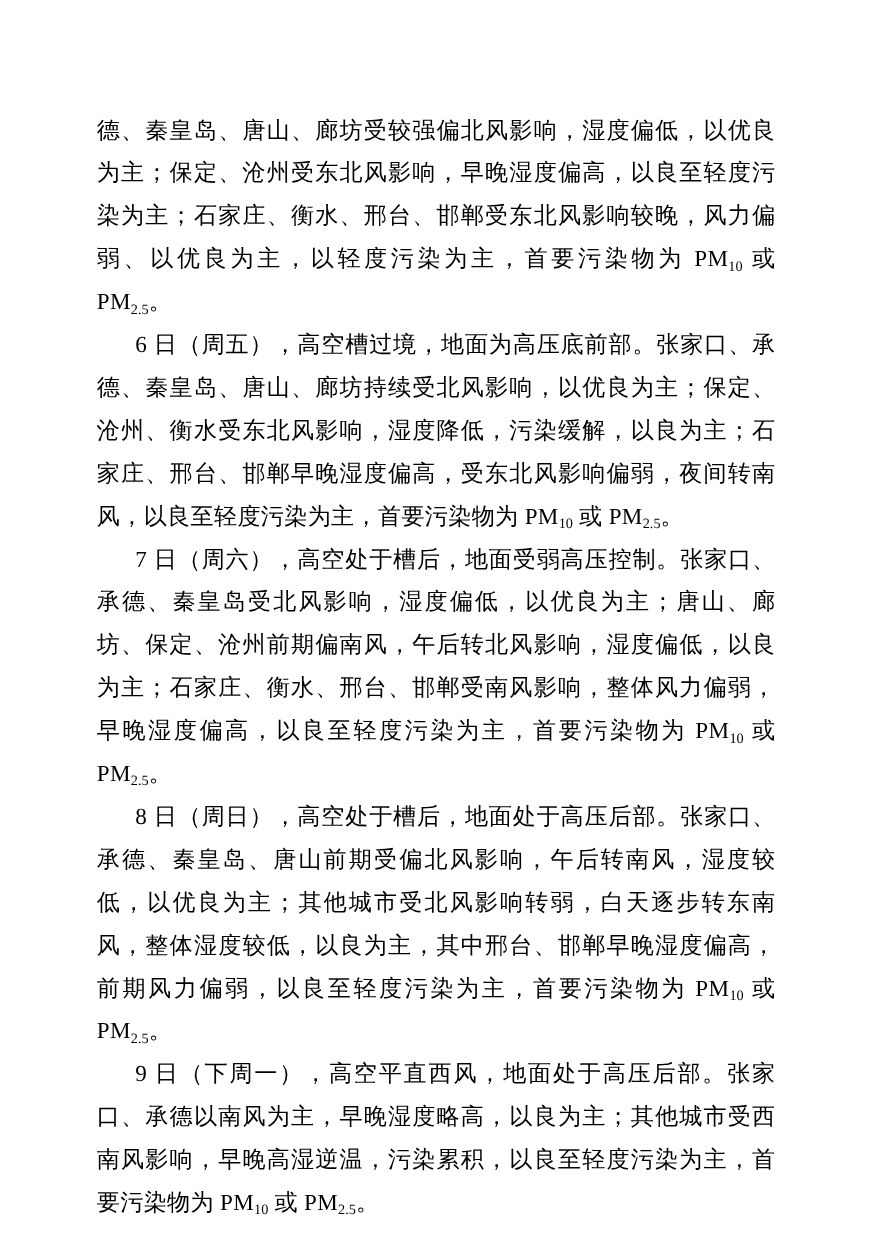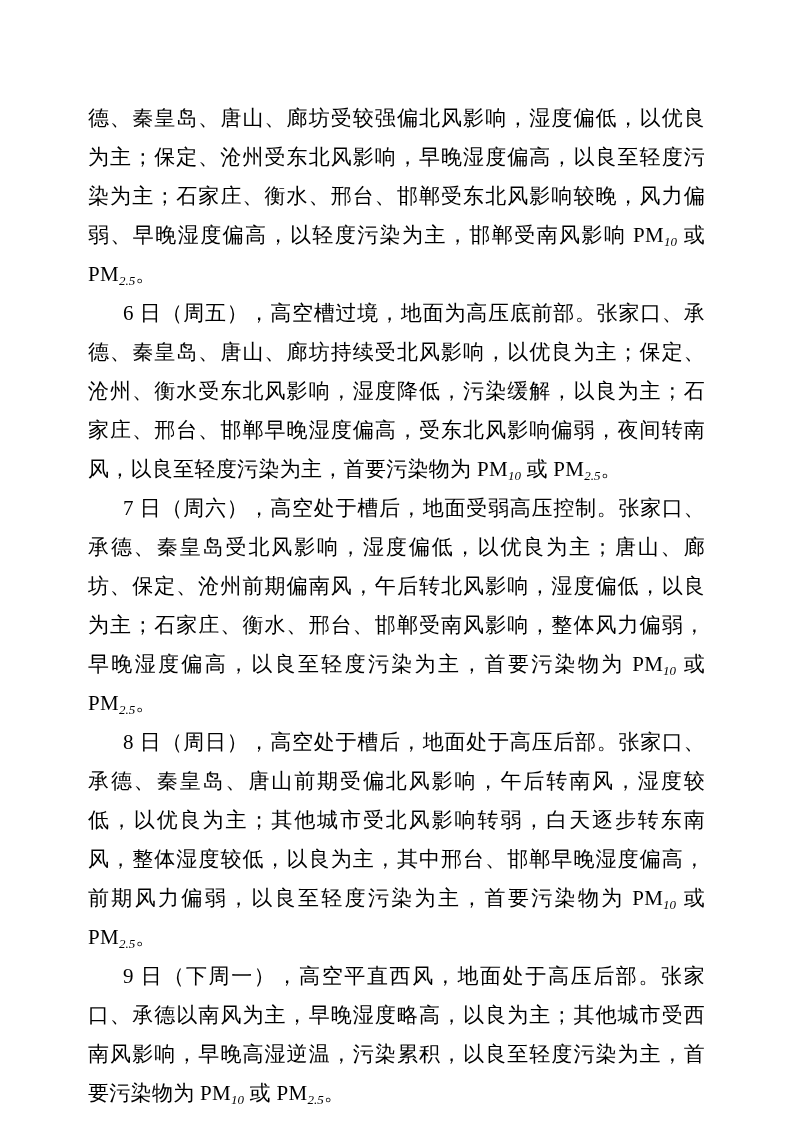--- a/index.html
+++ b/index.html
@@ -34,27 +34,26 @@
     text-indent: 35px;
   }
   .para.no-indent {
     text-indent: 0;
   }
   .content sub {
     font-size: 13px;
     line-height: 0;
     letter-spacing: 0;
     vertical-align: -4px;
-    font-style: italic;
   }
 </style>
 </head>
 <body>
 
 <div class="page">
   <div class="content">
-    <p class="para no-indent"><span>德、秦皇岛、唐山、廊坊受较强偏北风影响，湿度偏低，以优良为主；保定、沧州受东北风影响，早晚湿度偏高，以良至轻度污染为主；石家庄、衡水、邢台、邯郸受东北风影响较晚，风力偏弱、早晚湿度偏高，以轻度污染为主，邯郸受南风影响 PM</span><sub>10</sub><span> 或 PM</span><sub>2.5</sub><span>。</span></p>
+    <p class="para no-indent"><span>德、秦皇岛、唐山、廊坊受较强偏北风影响，湿度偏低，以优良为主；保定、沧州受东北风影响，早晚湿度偏高，以良至轻度污染为主；石家庄、衡水、邢台、邯郸受东北风影响较晚，风力偏弱、以优良为主，以轻度污染为主，首要污染物为 PM</span><sub>10</sub><span> 或 PM</span><sub>2.5</sub><span>。</span></p>
     <p class="para"><span>6 日（周五），高空槽过境，地面为高压底前部。张家口、承德、秦皇岛、唐山、廊坊持续受北风影响，以优良为主；保定、沧州、衡水受东北风影响，湿度降低，污染缓解，以良为主；石家庄、邢台、邯郸早晚湿度偏高，受东北风影响偏弱，夜间转南风，以良至轻度污染为主，首要污染物为 PM</span><sub>10</sub><span> 或 PM</span><sub>2.5</sub><span>。</span></p>
     <p class="para"><span>7 日（周六），高空处于槽后，地面受弱高压控制。张家口、承德、秦皇岛受北风影响，湿度偏低，以优良为主；唐山、廊坊、保定、沧州前期偏南风，午后转北风影响，湿度偏低，以良为主；石家庄、衡水、邢台、邯郸受南风影响，整体风力偏弱，早晚湿度偏高，以良至轻度污染为主，首要污染物为 PM</span><sub>10</sub><span> 或 PM</span><sub>2.5</sub><span>。</span></p>
     <p class="para"><span>8 日（周日），高空处于槽后，地面处于高压后部。张家口、承德、秦皇岛、唐山前期受偏北风影响，午后转南风，湿度较低，以优良为主；其他城市受北风影响转弱，白天逐步转东南风，整体湿度较低，以良为主，其中邢台、邯郸早晚湿度偏高，前期风力偏弱，以良至轻度污染为主，首要污染物为 PM</span><sub>10</sub><span> 或 PM</span><sub>2.5</sub><span>。</span></p>
     <p class="para"><span>9 日（下周一），高空平直西风，地面处于高压后部。张家口、承德以南风为主，早晚湿度略高，以良为主；其他城市受西南风影响，早晚高湿逆温，污染累积，以良至轻度污染为主，首要污染物为 PM</span><sub>10</sub><span> 或 PM</span><sub>2.5</sub><span>。</span></p>
   </div>
 </div>
 
 </body></html>

